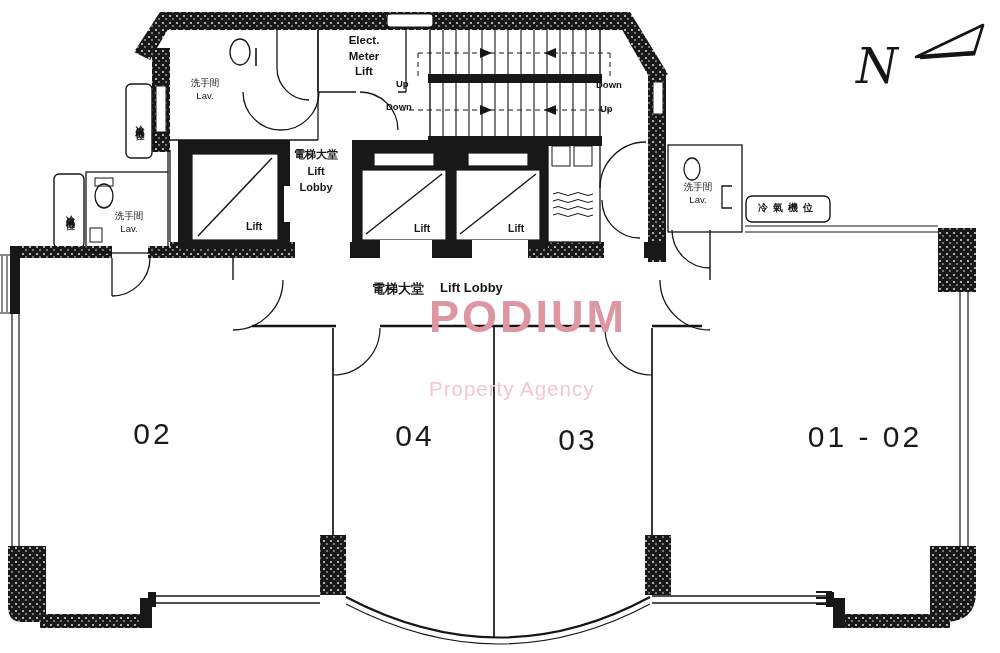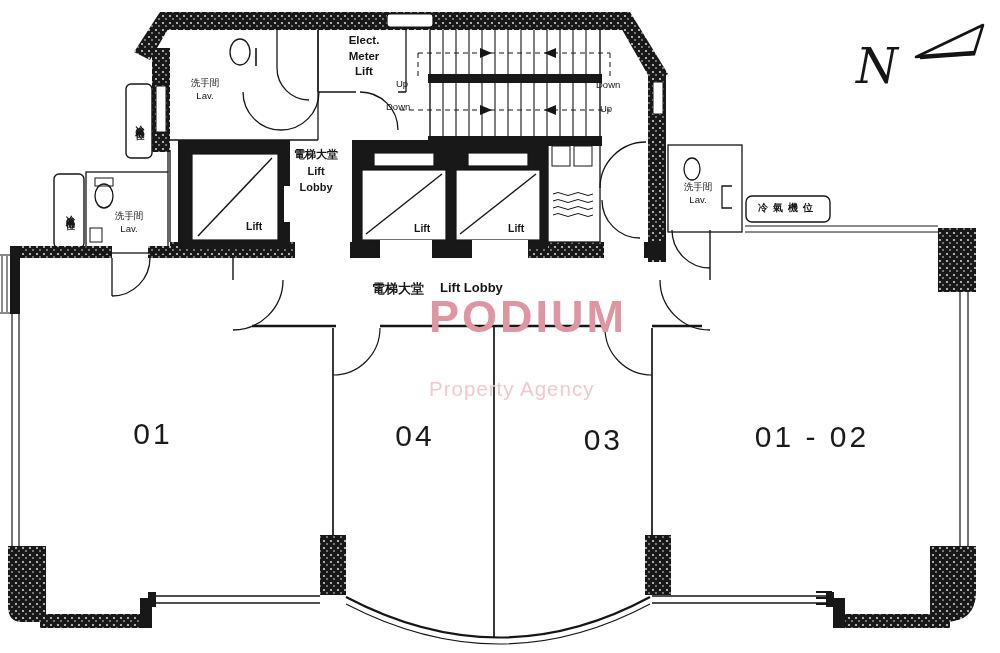--- a/index.html
+++ b/index.html
@@ -2,21 +2,21 @@
 <html><head>
 <meta charset="utf-8">
 <style>
   html,body{margin:0;padding:0;background:#fff;}
   #canvas{position:relative;width:1000px;height:653px;background:#fff;overflow:hidden;
           font-family:"Liberation Sans", sans-serif;color:#141414;}
   #plan-svg{position:absolute;left:0;top:0;z-index:0;}
   .lbl{position:absolute;z-index:2;color:#161616;white-space:pre-line;}
   .center{text-align:center;}
   .meter{left:320px;top:33px;width:88px;font-size:11.5px;font-weight:700;line-height:1.35;}
-  .stair{font-size:9.5px;font-weight:400;}
+  .stair{font-size:9.5px;font-weight:700;}
   .up-l{left:396px;top:78px;}
   .down-r{left:596px;top:79px;}
   .down-l{left:386px;top:101px;}
   .up-r{left:600px;top:103px;}
   .uplobby{left:283px;top:146px;width:66px;font-size:11px;font-weight:700;line-height:1.5;}
   .lift{font-size:10.5px;font-weight:600;}
   .lift1{left:246px;top:220px;}
   .lift2{left:414px;top:222px;}
   .lift3{left:508px;top:222px;}
   .lav{font-size:9.5px;font-weight:400;line-height:1.35;}
@@ -25,22 +25,22 @@
   .lav3{left:670px;top:181px;width:56px;}
   .acv{writing-mode:vertical-rl;text-orientation:upright;font-size:9px;font-weight:600;
        letter-spacing:2px;display:flex;align-items:center;justify-content:center;}
   .ac1{left:130px;top:90px;width:19px;height:64px;}
   .ac2{left:60px;top:180px;width:20px;height:64px;}
   .ac3{left:749px;top:201px;width:78px;font-size:10px;font-weight:600;letter-spacing:5px;text-align:center;}
   .lobbyrow{left:372px;top:280px;display:flex;gap:16px;font-size:13px;font-weight:700;}
   .unit{font-size:30px;letter-spacing:3px;font-weight:400;color:#1a1a1a;}
   .u05{left:108px;top:417px;width:90px;}
   .u04{left:370px;top:419px;width:90px;}
-  .u03{left:533px;top:423px;width:90px;text-align:right;}
-  .u0102{left:727px;top:420px;width:170px;}
+  .u03{left:533px;top:423px;width:90px;}
+  .u0102{left:780px;top:420px;width:170px;}
   .north{left:856px;top:38px;font-family:"DejaVu Serif", serif;font-style:italic;
          font-size:48px;font-weight:500;}
   .wm{z-index:1;font-weight:700;}
   .wm-brand{left:417px;top:291px;font-size:45px;letter-spacing:3px;}
   .wm-tag{left:429px;top:336px;font-size:20.5px;letter-spacing:1px;font-weight:400;margin-top:41px;}
 </style>
 </head>
 <body>
 
 <div id="canvas">
@@ -219,19 +219,19 @@
 
   <div class="lbl acv ac1">冷氣機位</div>
   <div class="lbl acv ac2">冷氣機位</div>
   <div class="lbl ac3" style="position:absolute;z-index:2;">冷氣機位</div>
 
   <div class="lbl lobbyrow">
     <span>電梯大堂</span>
     <span>Lift Lobby</span>
   </div>
 
-  <div class="lbl unit u05 center">01</div>
+  <div class="lbl unit u05 center">02</div>
   <div class="lbl unit u04 center">04</div>
   <div class="lbl unit u03 center">03</div>
   <div class="lbl unit u0102 center">01 - 02</div>
 
   <div class="lbl north">N</div>
 </div>
 
 </body></html>

